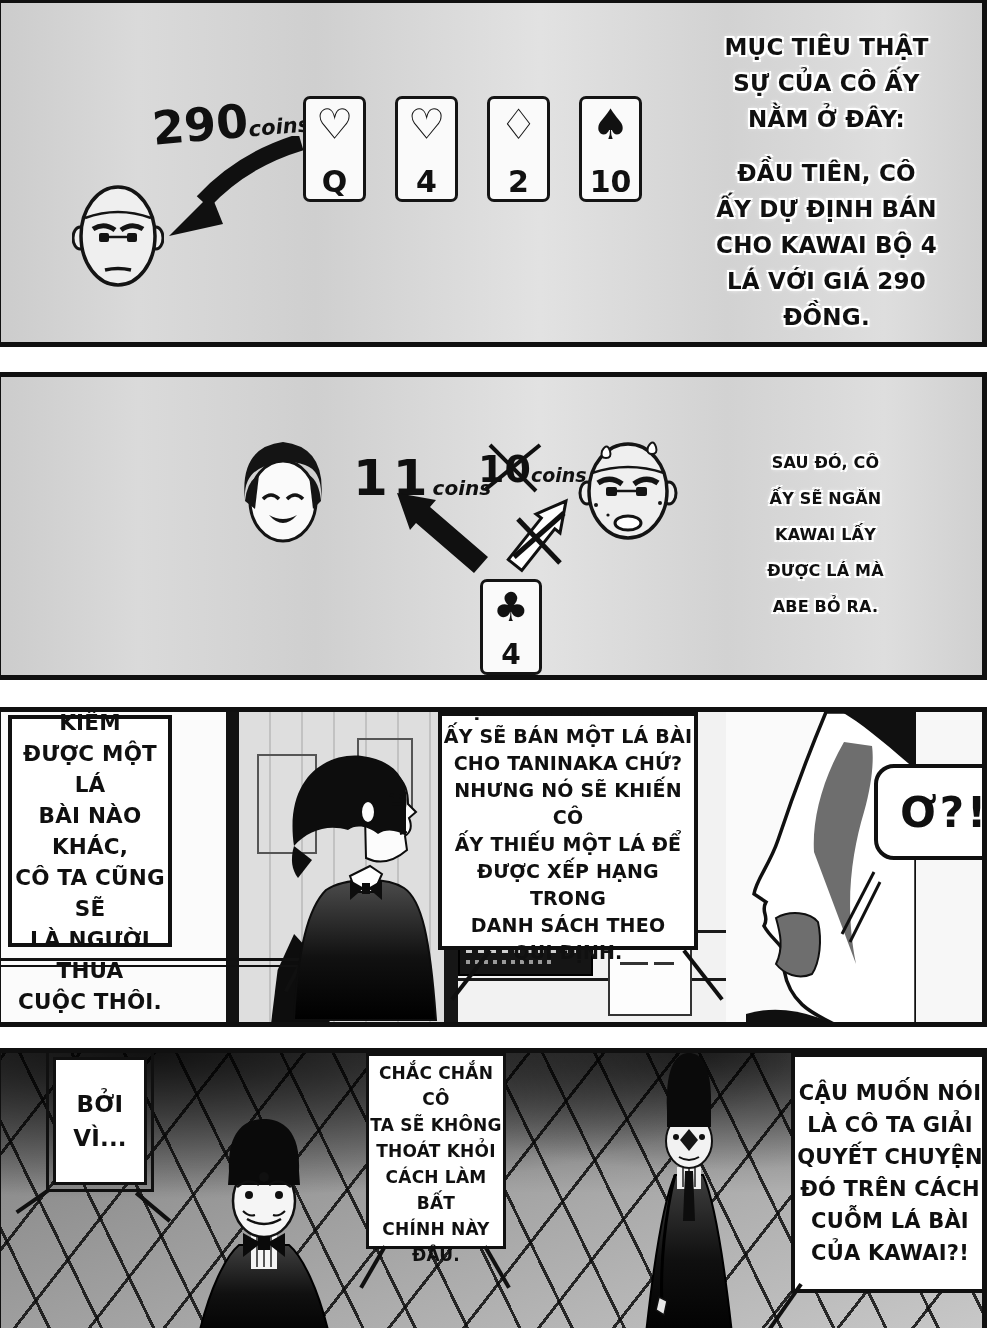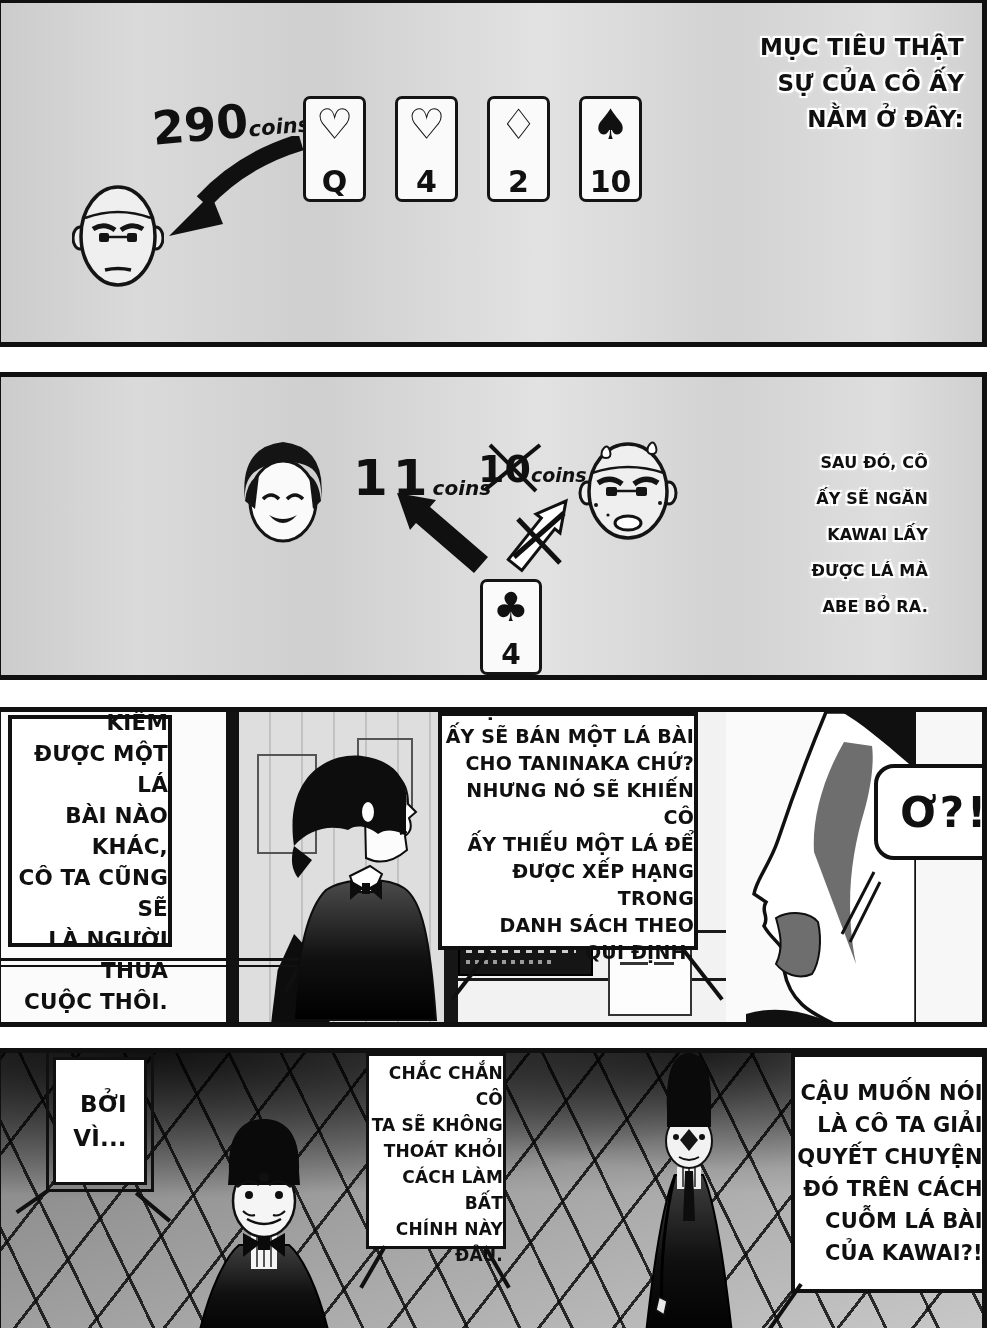--- a/index.html
+++ b/index.html
@@ -13,21 +13,21 @@
   #panel3{top:707px;height:320px;background:#f7f7f7;}
   #panel4{top:1048px;height:290px;
     background:
       radial-gradient(120% 95% at 15% 0%, rgba(0,0,0,.78), rgba(0,0,0,0) 55%),
       radial-gradient(60% 70% at 72% 0%, rgba(0,0,0,.65), rgba(0,0,0,0) 60%),
       linear-gradient(180deg, rgba(0,0,0,.40), rgba(0,0,0,0) 50%),
       repeating-linear-gradient(64deg, rgba(12,12,12,0) 0 44px, rgba(12,12,12,.85) 44px 47px),
       repeating-linear-gradient(-52deg, rgba(12,12,12,0) 0 56px, rgba(12,12,12,.85) 56px 59px),
       linear-gradient(160deg,#7d7d7d,#ababab 60%,#c8c8c8);}
   .abs{position:absolute;}
-  .mtxt{font-weight:bold;color:#101010;text-align:right;white-space:pre-line;
+  .mtxt{font-weight:bold;color:#101010;text-align:center;white-space:pre-line;
         letter-spacing:.2px;}
   .halo{text-shadow:-2px -2px 0 #fff,2px -2px 0 #fff,-2px 2px 0 #fff,2px 2px 0 #fff,
         0 0 4px #fff,0 0 6px #fff;}
   .bubble{background:#ffffff;border:4px solid #101010;box-sizing:border-box;
           display:flex;align-items:center;justify-content:center;}
   .card{box-sizing:border-box;width:63px;height:106px;background:#fafafa;
         border:3px solid #141414;border-radius:7px;display:flex;flex-direction:column;
         align-items:center;justify-content:space-between;padding:4px 0 2px 0;}
   .card .suit{font-size:42px;line-height:44px;color:#111;}
   .card .rank{font-size:30px;line-height:30px;font-weight:bold;color:#111;}
@@ -79,20 +79,25 @@
       </div>
       <div class="card">
         <span class="suit">♠</span>
         <span class="rank">10</span>
       </div>
     </div>
 
     <div class="abs mtxt halo" style="left:688px;top:26px;width:275px;font-size:23px;line-height:36px;">MỤC TIÊU THẬT
 SỰ CỦA CÔ ẤY
 NẰM Ở ĐÂY:</div>
+    <div class="abs mtxt halo" style="left:688px;top:152px;width:275px;font-size:23px;line-height:36px;">ĐẦU TIÊN, CÔ
+ẤY DỰ ĐỊNH BÁN
+CHO KAWAI BỘ 4
+LÁ VỚI GIÁ 290
+ĐỒNG.</div>
   </div>
 
   <div class="panel gray-bg" id="panel2">
 
 
     <svg class="abs" style="left:234px;top:58px;" width="96" height="114" viewBox="0 0 96 114">
       <ellipse cx="48" cy="66" rx="33" ry="40" fill="#fafafa" stroke="#141414" stroke-width="3"></ellipse>
       <path d="M10,66 Q4,12 48,7 Q92,12 86,66 Q88,36 70,30 Q48,22 28,32 Q8,40 10,66 Z" fill="#141414"></path>
       <path d="M10,66 Q12,46 24,40 L20,74 Z" fill="#141414"></path>
       <path d="M86,66 Q84,46 74,40 L78,74 Z" fill="#141414"></path>

